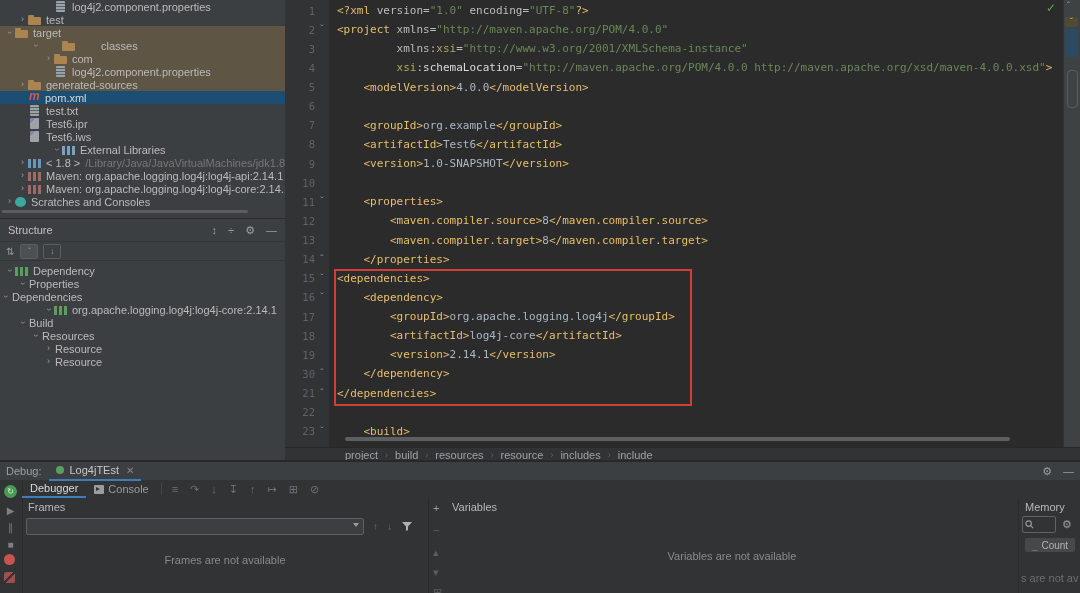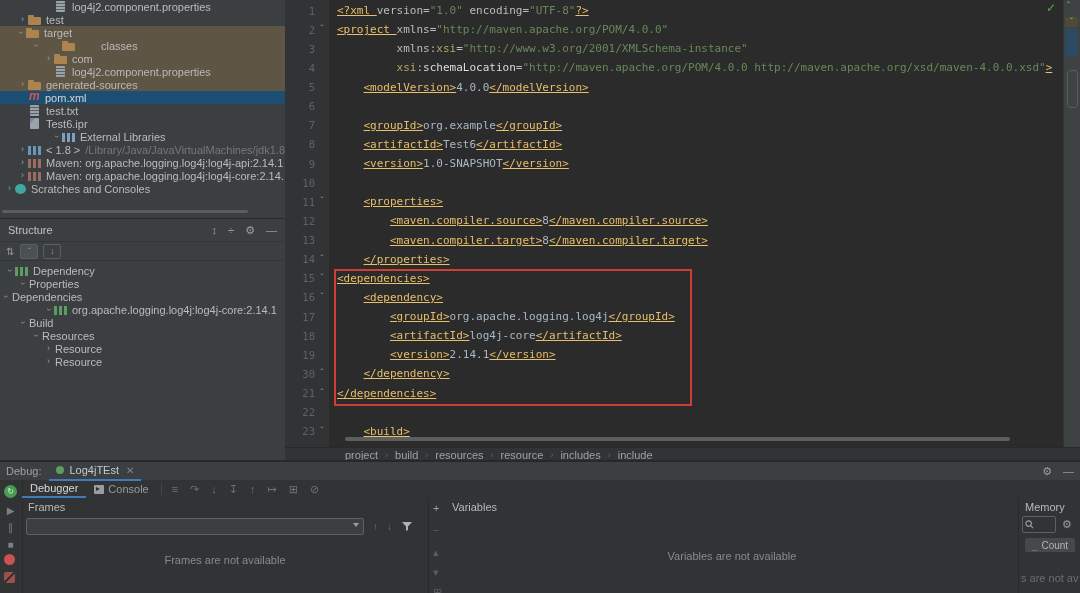--- a/index.html
+++ b/index.html
@@ -42,21 +42,21 @@
   .structure-tree{padding-top:3px;}
   
   .editor{position:absolute;left:285px;top:0;width:795px;height:447px;background:#2b2b2b;overflow:hidden;}
   .code-area{position:absolute;left:0;top:1px;}
   .cline{height:19.13px;display:flex;align-items:center;}
   .lnum{width:30px;flex:none;text-align:right;color:#606366;font-family:"DejaVu Sans Mono",monospace;font-size:10.5px;}
   .fold{width:14px;flex:none;text-align:center;color:#8c8c8c;font-size:10px;}
   .ccontent{white-space:pre;font-family:"DejaVu Sans Mono",monospace;font-size:11px;padding-left:8px;}
   .gutter-bg{position:absolute;left:0;top:0;width:44px;height:447px;background:#313335;}
   .code-area{z-index:1;}
-  .tok-tag{color:#e8bf6a;text-decoration:underline;} .tok-attr{color:#bcbcbc;} .tok-attr2{color:#dcdcdc;}
+  .tok-tag{color:#e8bf6a;} .tok-attr{color:#bcbcbc;} .tok-attr2{color:#dcdcdc;}
   .tok-ns{color:#b5a962;} .tok-str{color:#6a8759;} .tok-text{color:#a9b7c6;} .tok-plain{color:#a9b7c6;}
   .red-annotation{position:absolute;left:49px;top:269px;width:354px;height:133px;border:2px solid #cf3f35;z-index:3;pointer-events:none;}
   .editor-hscroll{position:absolute;left:60px;top:437px;width:665px;height:4px;background:#5c5f61;border-radius:2px;z-index:4;}
   .right-stripe{position:absolute;right:0;top:0;width:16px;height:447px;background:#3f4243;border-left:1px solid #333;z-index:5;}
   .stripe-top-icon{position:absolute;top:0px;left:3px;color:#9a9d9f;font-size:9px;}
   .stripe-chevron{position:absolute;top:17px;left:1px;width:13px;height:10px;background:#4d4a36;color:#c9b458;font-size:9px;text-align:center;line-height:9px;border-radius:2px;}
   .stripe-thumb{position:absolute;top:29px;left:1px;width:13px;height:28px;background:#2d4a63;border-radius:2px;}
   .stripe-scroll{position:absolute;top:70px;left:3px;width:9px;height:36px;border:1px solid #5a5d5e;border-radius:4px;}
   .inspect-check{position:absolute;right:24px;top:1px;color:#53a653;font-size:12px;z-index:6;}
   
@@ -116,21 +116,21 @@
       <div class="trow" style="padding-left: 43px;">
         <span class="chev"></span>
         <span class="ticon ticon-properties-file"></span>
         <span class="tlabel">log4j2.component.properties</span>
       </div>
       <div class="trow" style="padding-left: 17px;">
         <span class="chev">›</span>
         <span class="ticon ticon-folder"></span>
         <span class="tlabel">test</span>
       </div>
-      <div class="trow tan" style="padding-left: 15px;">
+      <div class="trow tan" style="padding-left: 4px;">
         <span class="chev down">›</span>
         <span class="ticon ticon-folder"></span>
         <span class="tlabel">target</span>
       </div>
       <div class="trow tan" style="padding-left: 30px; gap: 21px;">
         <span class="chev down">›</span>
         <span class="ticon ticon-folder"></span>
         <span class="tlabel">classes</span>
       </div>
       <div class="trow tan" style="padding-left: 43px;">
@@ -155,20 +155,25 @@
       </div>
       <div class="trow" style="padding-left: 17px;">
         <span class="chev"></span>
         <span class="ticon ticon-text-file"></span>
         <span class="tlabel">test.txt</span>
       </div>
       <div class="trow" style="padding-left: 17px;">
         <span class="chev"></span>
         <span class="ticon ticon-idea-file"></span>
         <span class="tlabel">Test6.ipr</span>
+      </div>
+      <div class="trow" style="padding-left: 17px;">
+        <span class="chev"></span>
+        <span class="ticon ticon-idea-file"></span>
+        <span class="tlabel">Test6.iws</span>
       </div>
       <div class="trow" style="padding-left: 4px; margin-left: 47px;">
         <span class="chev down">›</span>
         <span class="ticon ticon-library"></span>
         <span class="tlabel">External Libraries</span>
       </div>
       <div class="trow" style="padding-left: 17px;">
         <span class="chev">›</span>
         <span class="ticon ticon-jdk"></span>
         <span class="tlabel">&lt; 1.8 &gt;</span>

